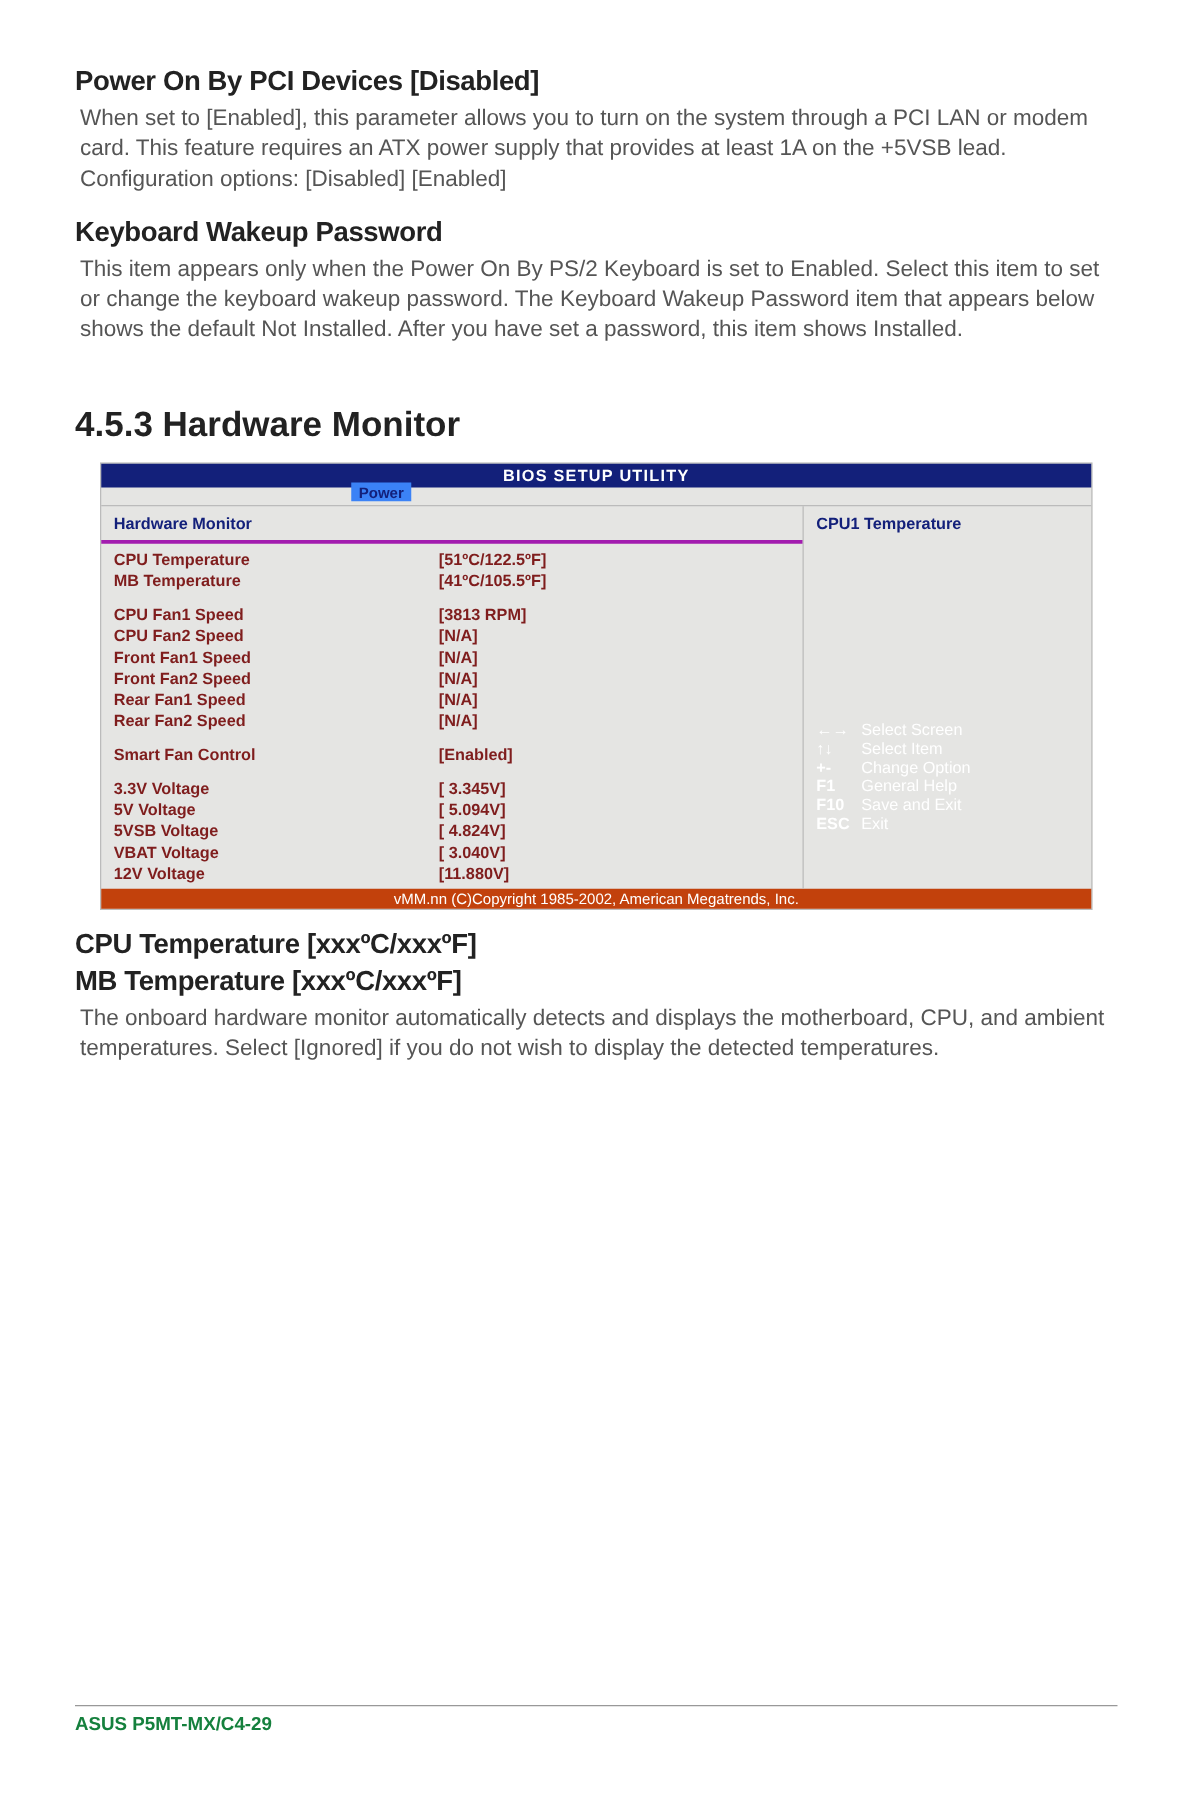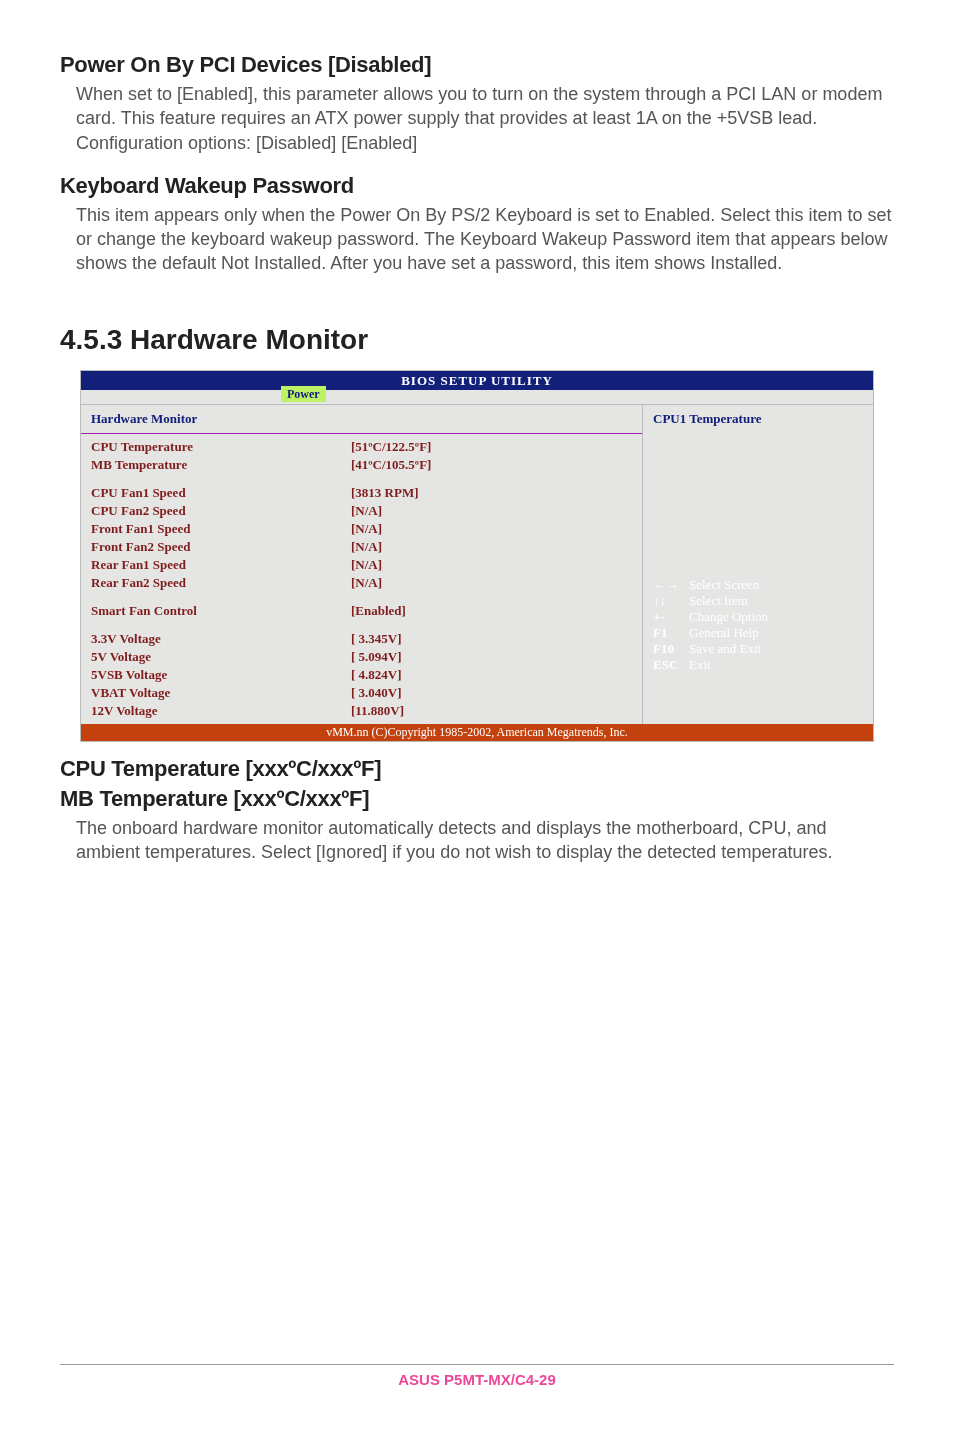--- a/index.html
+++ b/index.html
@@ -26,68 +26,68 @@
   h1.section-heading {
     font-size: 28px;
     font-weight: bold;
     color: #222;
     margin: 48px 0 14px 0;
   }
   p.body {
     font-size: 18px;
     line-height: 1.35;
     color: #555;
-    margin: 0 0 18px 16px;
+    margin: 0 0 18px 4px;
   }
   .bios-box {
     margin: 0 20px 14px 20px;
     border: 1px solid #bbb;
     background: #e5e5e3;
-    font-family: Liberation Serif, serif;
+    font-family: Liberation Sans, sans-serif;
     font-size: 13px;
   }
   .bios-title {
     background: #13207a;
     color: #fff;
     padding: 2px 0 1px 0;
     position: relative;
     height: 16px;
   }
   .bios-title-center {
     position: absolute;
     left: 0; right: 0;
     text-align: center;
     font-weight: bold;
     letter-spacing: 1px;
   }
   .bios-tab {
     position: absolute;
     left: 200px;
     top: 15px;
-    background: #bef264;
+    background: #3b82f6;
     color: #13207a;
     padding: 1px 6px 0 6px;
     font-weight: bold;
     font-size: 12px;
   }
   .bios-body {
     display: flex;
   }
   .bios-left {
     flex: 1;
     border-right: 1px solid #bbb;
   }
   .bios-right {
     width: 210px;
     padding: 6px 10px;
     color: #13207a;
   }
   .bios-panel-title {
     padding: 6px 10px;
-    border-bottom: 1px solid #a21caf;
+    border-bottom: 3px solid #a21caf;
     color: #13207a;
     font-weight: bold;
   }
   .bios-col {
     display: flex;
     padding: 1px 10px;
     color: #7f1d1d;
   }
   .bios-label { width: 260px; }
   .bios-value { }
@@ -109,24 +109,24 @@
     padding: 1px 0;
   }
   .footer-bar {
     position: absolute;
     bottom: 50px;
     left: 60px;
     right: 60px;
     border-top: 1px solid #999;
     padding-top: 6px;
     display: flex;
-    justify-content: center;
+    justify-content: flex-start;
     font-size: 15px;
     font-weight: bold;
-    color: #ec4899;
+    color: #15803d;
   }
 </style>
 </head>
 <body>
 
 <div class="page">
 
   <h2 class="item-heading">Power On By PCI Devices [Disabled]</h2>
   <p class="body">When set to [Enabled], this parameter allows you to turn on the system through a PCI LAN or modem card. This feature requires an ATX power supply that provides at least 1A on the +5VSB lead. Configuration options: [Disabled] [Enabled]</p>
 

